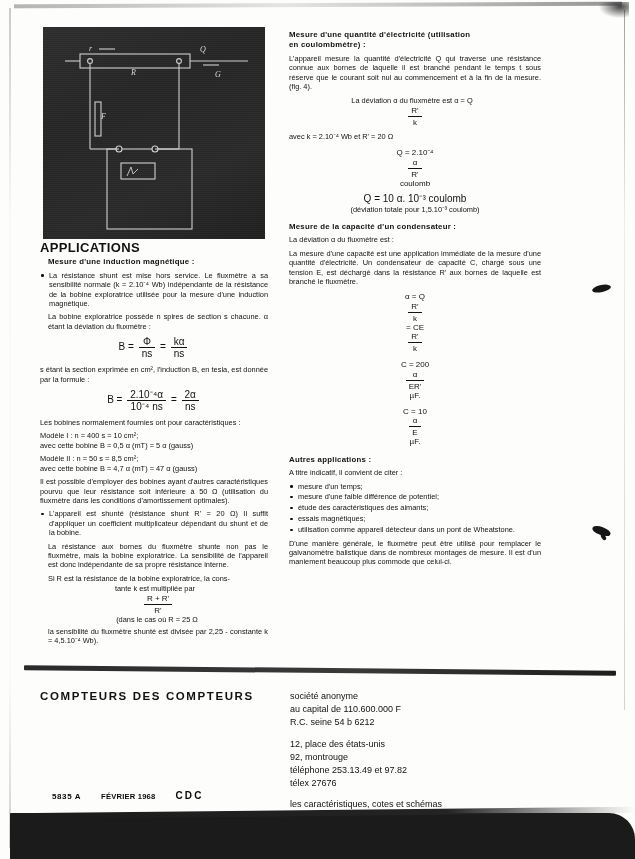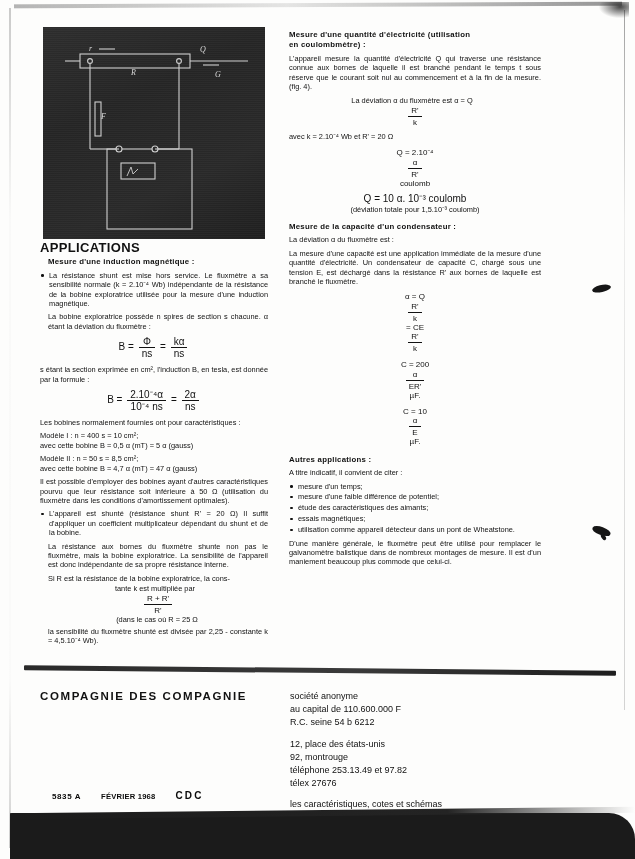--- a/index.html
+++ b/index.html
@@ -419,21 +419,21 @@
     </ul>
 
     <p class="para" style="margin-top:3px">D'une manière générale, le fluxmètre peut être utilisé pour remplacer le galvanomètre balistique dans de nombreux montages de mesure. Il est d'un maniement beaucoup plus commode que celui-ci.</p>
   </div>
 
   <div class="footer-rule"></div>
 
   <div class="footer">
     <div class="footer-cols">
       <div class="footer-left">
-        <div class="brand">COMPAGNIE DES COMPAGNIE</div>
+        <div class="brand">COMPTEURS DES COMPTEURS</div>
         <div class="ref-line">
           <span class="ref-code">5835 A</span>
           <span class="ref-date">FÉVRIER 1968</span>
           <span class="cdc">CDC</span>
         </div>
       </div>
 
       <div class="footer-right">
         <div class="grp">
           <div>société anonyme</div>

